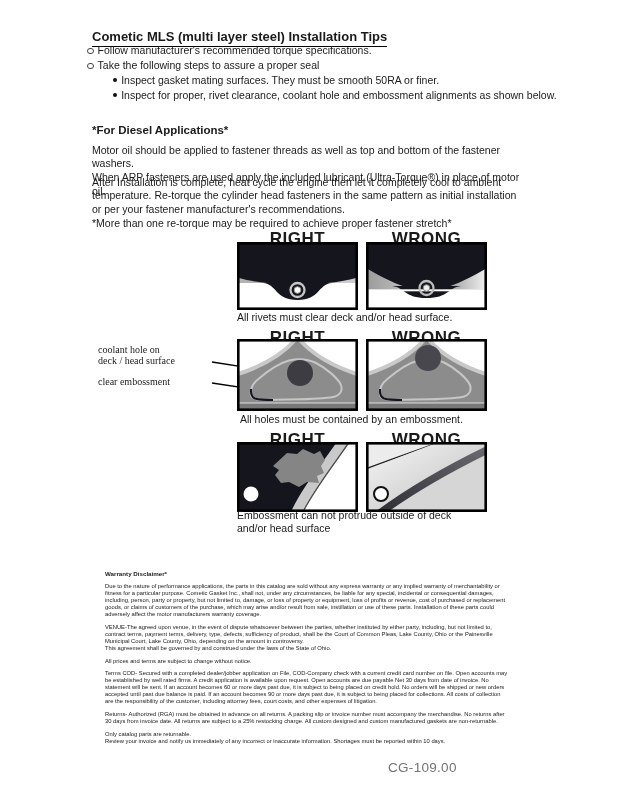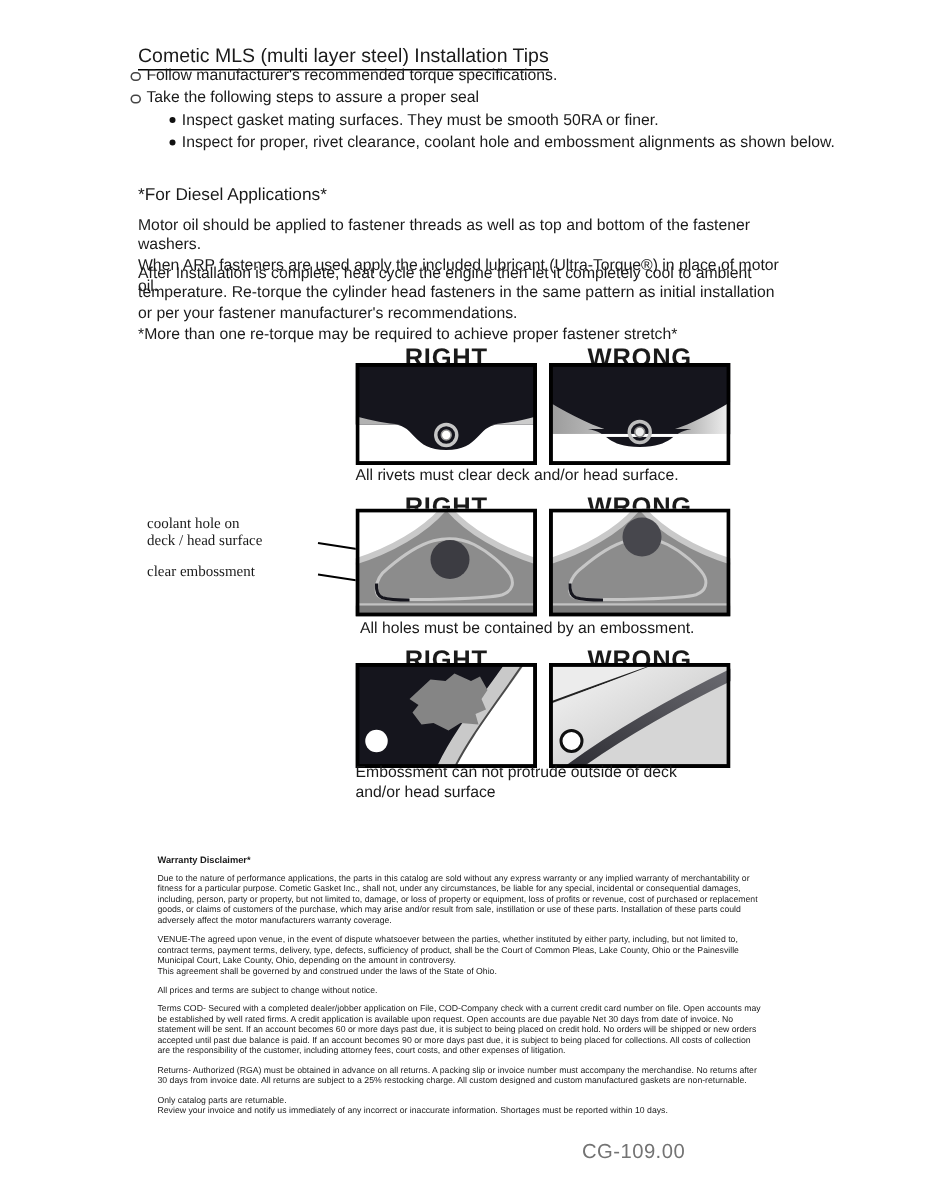--- a/index.html
+++ b/index.html
@@ -3,35 +3,35 @@
 <meta charset="utf-8">
 <style>
   html,body{margin:0;padding:0;background:#e9e9e9;}
   .page{
     position:relative;width:618px;height:800px;margin:0 auto;
     background:#ffffff;overflow:hidden;
     font-family:"Liberation Sans","DejaVu Sans",sans-serif;color:#1a1a1a;
   }
   .abs{position:absolute;}
   .title{
-    left:92px;top:20px;font-size:13px;font-weight:normal;
+    left:92px;top:20px;font-size:13px;font-weight:bold;
     border-bottom:1.6px solid #000;padding-bottom:2px;display:inline-block;white-space:nowrap;
   }
   .tips{left:87px;top:43px;font-size:10.5px;line-height:15px;}
   .tip-row{display:flex;align-items:flex-start;}
   .marker-hollow{
     width:4.6px;height:4.6px;border:1px solid #444;border-radius:50%;
     margin:4.5px 4px 0 0;flex:0 0 auto;
   }
   .tip-row.sub{margin-left:26px;}
   .marker-dot{
     width:4.2px;height:4.2px;background:#111;border-radius:50%;
     margin:5px 4px 0 0;flex:0 0 auto;
   }
-  .diesel-heading{left:92px;top:114px;font-size:11.5px;font-weight:normal;}
+  .diesel-heading{left:92px;top:114px;font-size:11.5px;font-weight:bold;}
   .body-para{left:92px;top:0;width:440px;font-size:10.5px;line-height:13.8px;white-space:pre-line;}
   .p-oil{top:133px;}
   .p-retorque{top:165px;}
   .p-note{top:206px;}
   .dlabel{width:121px;text-align:center;font-size:17px;font-weight:bold;letter-spacing:0.5px;}
   .caption{font-size:10.5px;line-height:12.5px;white-space:pre-line;}
   .anno-label{width:112px;left:98px;text-align:left;font-size:10px;line-height:10.5px;white-space:pre-line;font-family:Liberation Serif, serif;}
   .warranty{left:105px;top:570px;width:432px;}
   .w-head{font-size:6.2px;font-weight:bold;margin:0 0 6px 0;}
   .warranty p{font-size:5.8px;line-height:7px;margin:0 0 5.8px 0;white-space:pre-line;}

